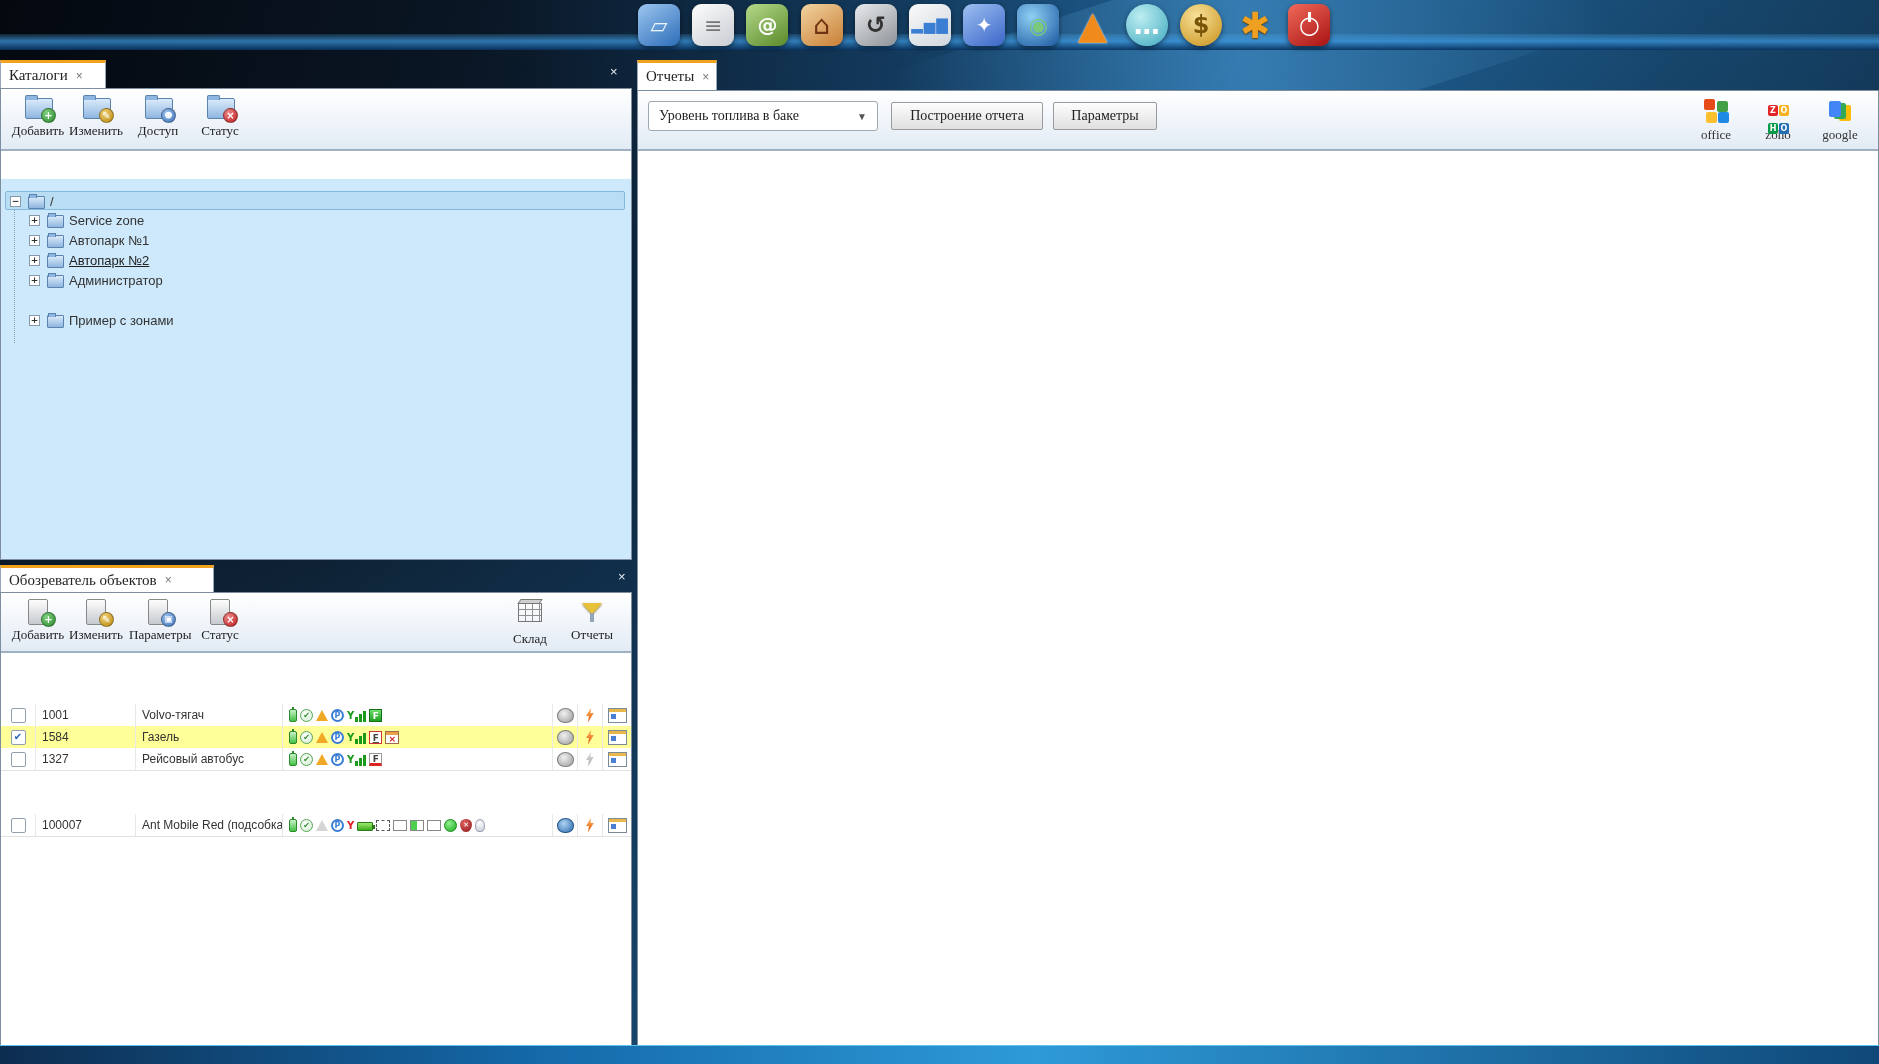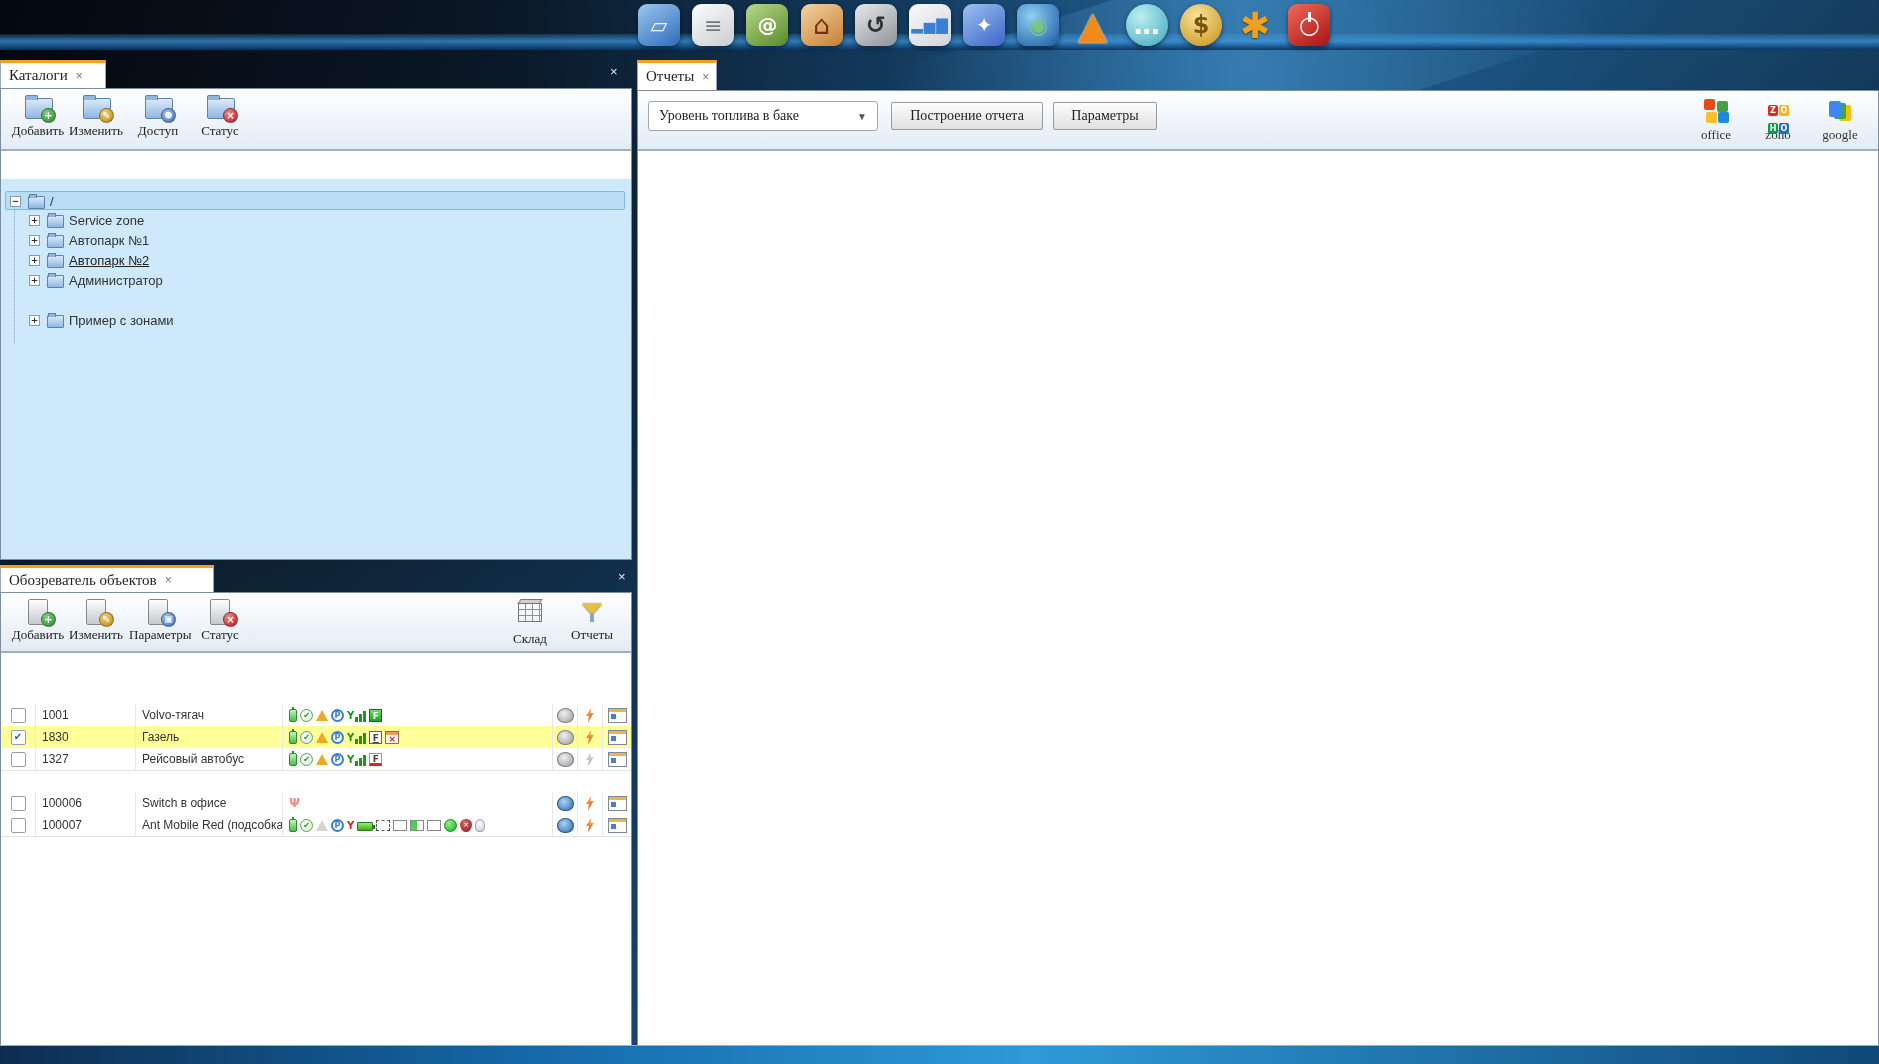--- a/index.html
+++ b/index.html
@@ -375,21 +375,21 @@
           <span class="ri-ltn orange"></span>
         </div>
         <div class="oc" style="width: 28px; justify-content: center; padding-left: 0px; border-right: none;">
           <span class="ri-card"></span>
         </div>
       </div>
       <div class="orow osel" style="top: 22px;">
         <div class="oc" style="width: 35px; justify-content: center; padding-left: 0px;">
           <span class="cbx">✔</span>
         </div>
-        <div class="oc" style="width: 100px;">1830</div>
+        <div class="oc" style="width: 100px;">1584</div>
         <div class="oc" style="width: 147px;">Газель</div>
         <div class="oc" style="width: 270px;">
           <span class="si si-battery"></span>
           <span class="si si-ignition"></span>
           <span class="si si-gsm-signal"></span>
           <span class="si si-parking"></span>
           <span class="bars">
             <i class="ych">Y</i>
             <i style="height: 5px;"></i>
             <i style="height: 8px;"></i>
@@ -425,39 +425,20 @@
             <i style="height: 8px;"></i>
             <i style="height: 11px;"></i>
           </span>
           <span class="si si-fuel-low"></span>
         </div>
         <div class="oc" style="width: 25px; justify-content: center; padding-left: 0px;">
           <span class="ri-sat grey"></span>
         </div>
         <div class="oc" style="width: 25px; justify-content: center; padding-left: 0px;">
           <span class="ri-ltn grey"></span>
-        </div>
-        <div class="oc" style="width: 28px; justify-content: center; padding-left: 0px; border-right: none;">
-          <span class="ri-card"></span>
-        </div>
-      </div>
-      <div class="orow" style="top: 88px;">
-        <div class="oc" style="width: 35px; justify-content: center; padding-left: 0px;">
-          <span class="cbx"></span>
-        </div>
-        <div class="oc" style="width: 100px;">100006</div>
-        <div class="oc" style="width: 147px;">Switch в офисе</div>
-        <div class="oc" style="width: 270px;">
-          <span class="si si-power-lost"></span>
-        </div>
-        <div class="oc" style="width: 25px; justify-content: center; padding-left: 0px;">
-          <span class="ri-sat blue"></span>
-        </div>
-        <div class="oc" style="width: 25px; justify-content: center; padding-left: 0px;">
-          <span class="ri-ltn orange"></span>
         </div>
         <div class="oc" style="width: 28px; justify-content: center; padding-left: 0px; border-right: none;">
           <span class="ri-card"></span>
         </div>
       </div>
       <div class="orow" style="top: 110px;">
         <div class="oc" style="width: 35px; justify-content: center; padding-left: 0px;">
           <span class="cbx"></span>
         </div>
         <div class="oc" style="width: 100px;">100007</div>

